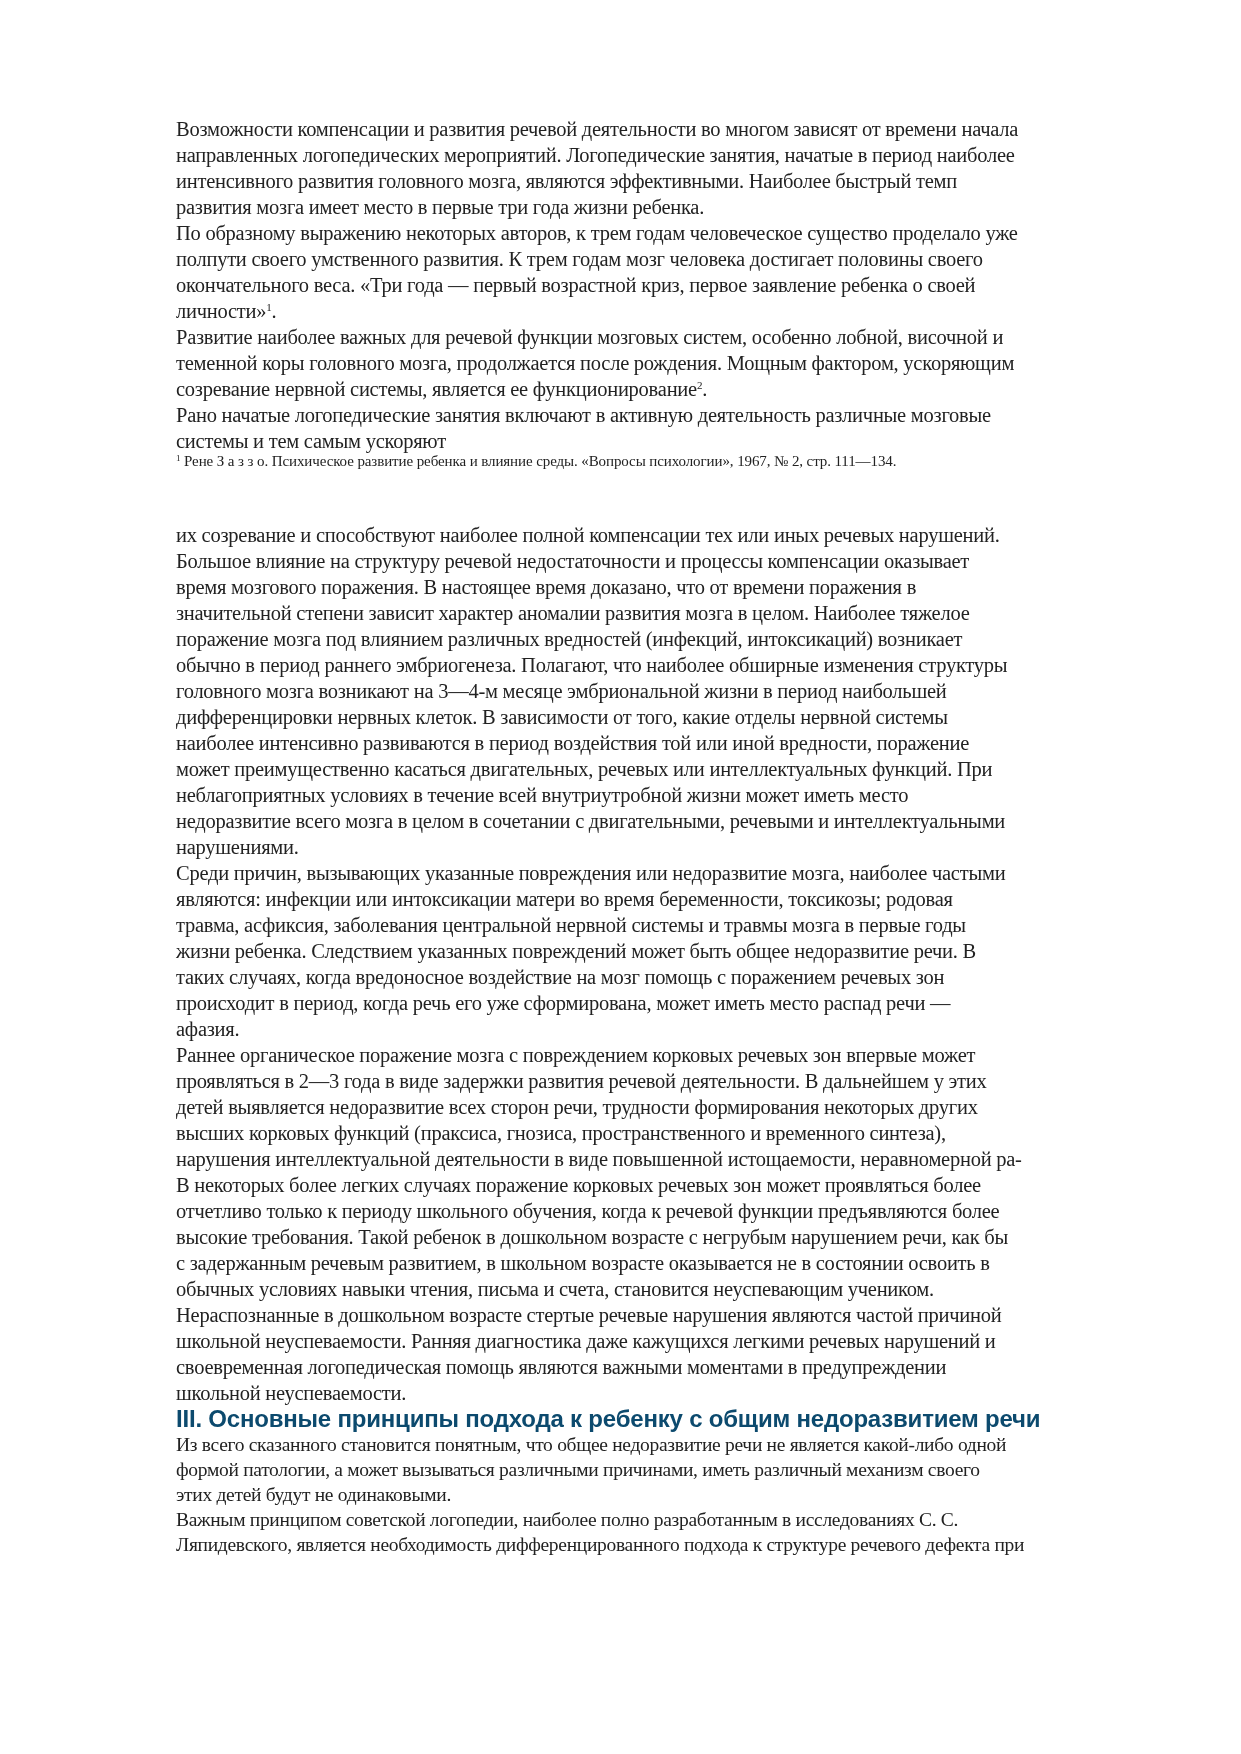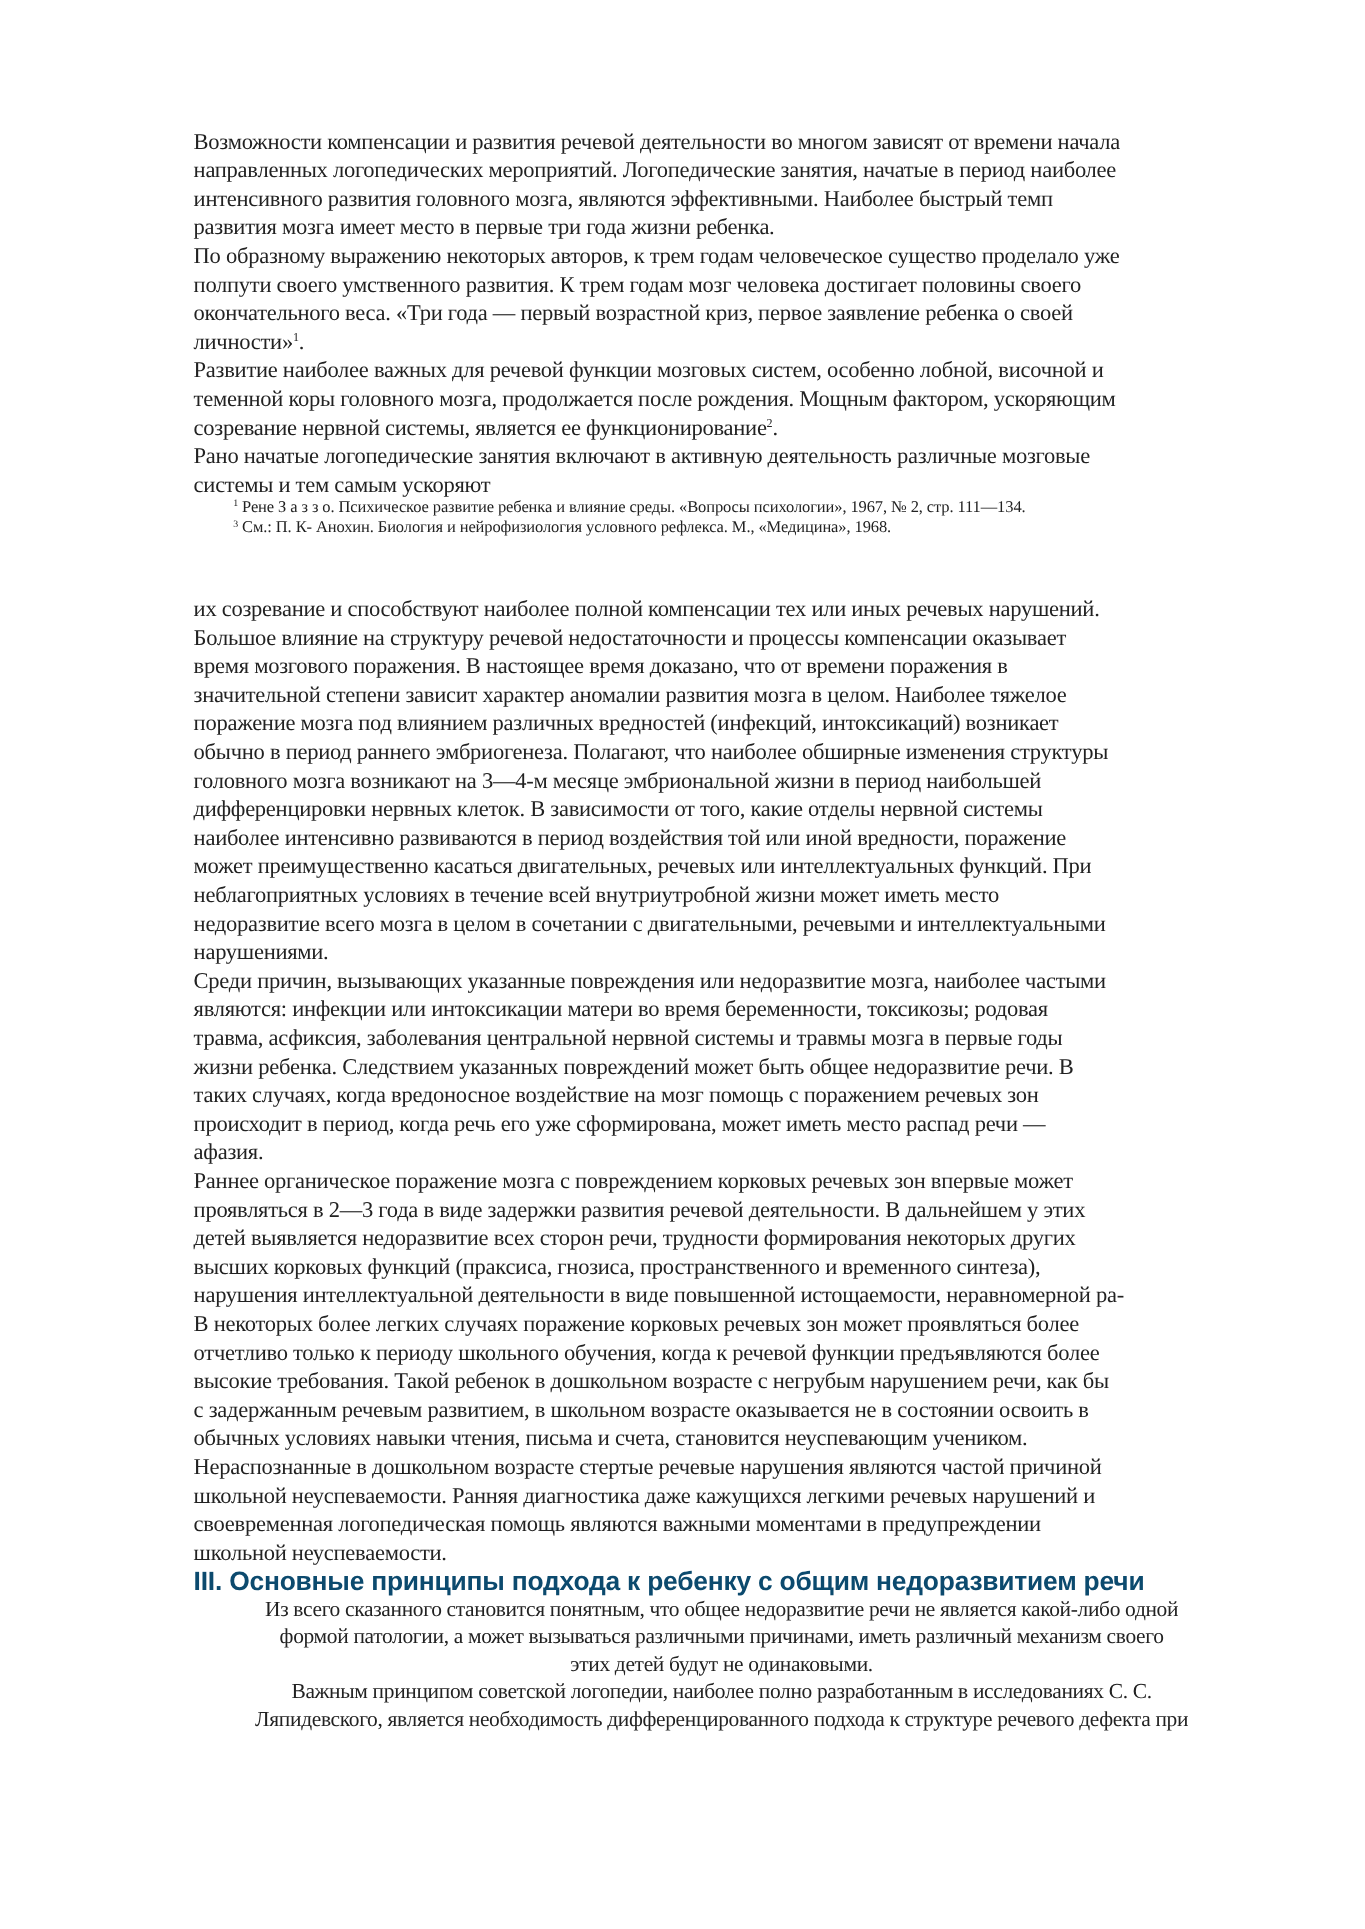--- a/index.html
+++ b/index.html
@@ -6,21 +6,21 @@
   body { width: 1241px; height: 1754px; position: relative; overflow: hidden; }
   .page { position: absolute; left: 176px; top: 116px; width: 960px; color: #222; font-family: "Liberation Serif", serif; }
   .block { font-size: 20.5px; line-height: 26px; letter-spacing: -0.25px; }
   .line { white-space: nowrap; height: 26px; }
   .fn { font-size: 15px; line-height: 19px; white-space: nowrap; height: 19px; letter-spacing: -0.1px; }
   sup { font-size: 11px; vertical-align: 7px; line-height: 0; }
   .fn sup { font-size: 9px; vertical-align: 5px; }
   .gap { height: 51px; }
   .heading { font-family: "Liberation Sans", sans-serif; font-weight: bold; font-size: 24px; line-height: 26px; height: 26px; white-space: nowrap; letter-spacing: -0.2px; color: #0c4a6e; }
   .small { font-size: 19.5px; line-height: 25px; letter-spacing: -0.3px; }
-  .small .line { height: 25px; text-align: center; }
+  .small .line { height: 25px; }
 </style>
 </head>
 <body>
 
 <div class="page">
 
   <div class="block">
     <div class="line">Возможности компенсации и развития речевой деятельности во многом зависят от времени начала</div>
     <div class="line">направленных логопедических мероприятий. Логопедические занятия, начатые в период наиболее</div>
     <div class="line">интенсивного развития головного мозга, являются эффективными. Наиболее быстрый темп</div>
@@ -38,23 +38,22 @@
     <div class="line">Развитие наиболее важных для речевой функции мозговых систем, особенно лобной, височной и</div>
     <div class="line">теменной коры головного мозга, продолжается после рождения. Мощным фактором, ускоряющим</div>
     <div class="line"><span>созревание  нервной  системы,   является  ее функционирование</span><sup>2</sup><span>.</span></div>
   </div>
 
   <div class="block">
     <div class="line">Рано начатые логопедические занятия включают в активную деятельность различные мозговые</div>
     <div class="line">системы и тем самым ускоряют</div>
   </div>
 
-  <div style="margin-top:-2px;margin-left:36px;">
+  <div style="margin-top:-2px;">
     <div class="fn"><sup>1</sup><span> Рене З а з з о. Психическое развитие ребенка и влияние среды. «Вопросы психологии», 1967, № 2, стр. 111—134.</span></div>
-    <div class="fn"><sup>3</sup><span> См.: П. К- Анохин. Биология и нейрофизиология условного рефлекса. М., «Медицина», 1968.</span></div>
   </div>
 
   <div class="gap"></div>
 
   <div class="block">
     <div class="line">их созревание и способствуют наиболее полной компенсации тех или иных речевых нарушений.</div>
     <div class="line">Большое влияние на структуру речевой недостаточности и процессы компенсации оказывает</div>
     <div class="line">время мозгового поражения. В настоящее время доказано, что от времени поражения в</div>
     <div class="line">значительной степени зависит характер аномалии развития мозга в целом. Наиболее тяжелое</div>
     <div class="line">поражение мозга под влиянием различных вредностей (инфекций, интоксикаций) возникает</div>

